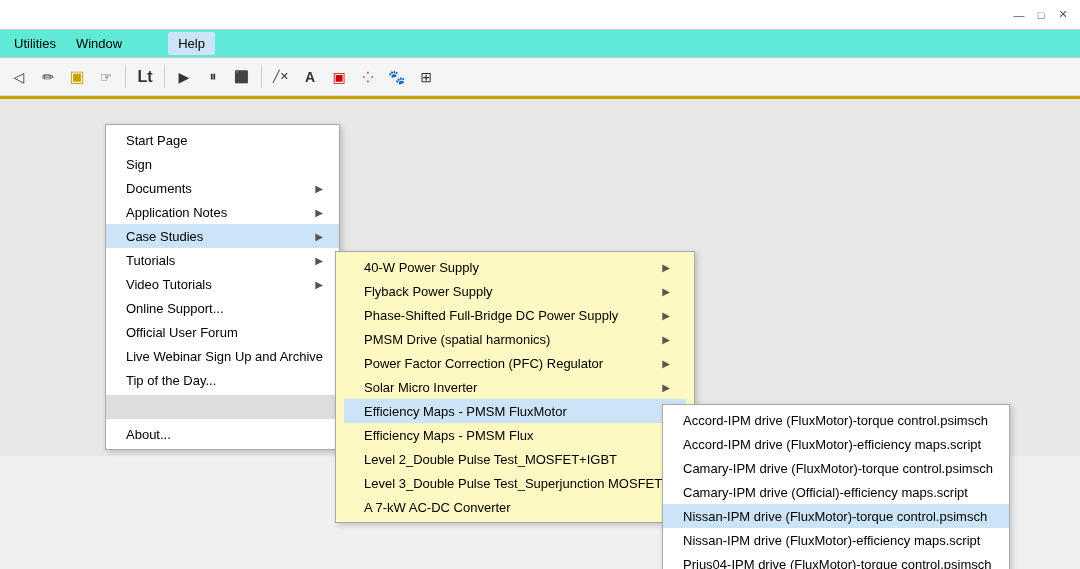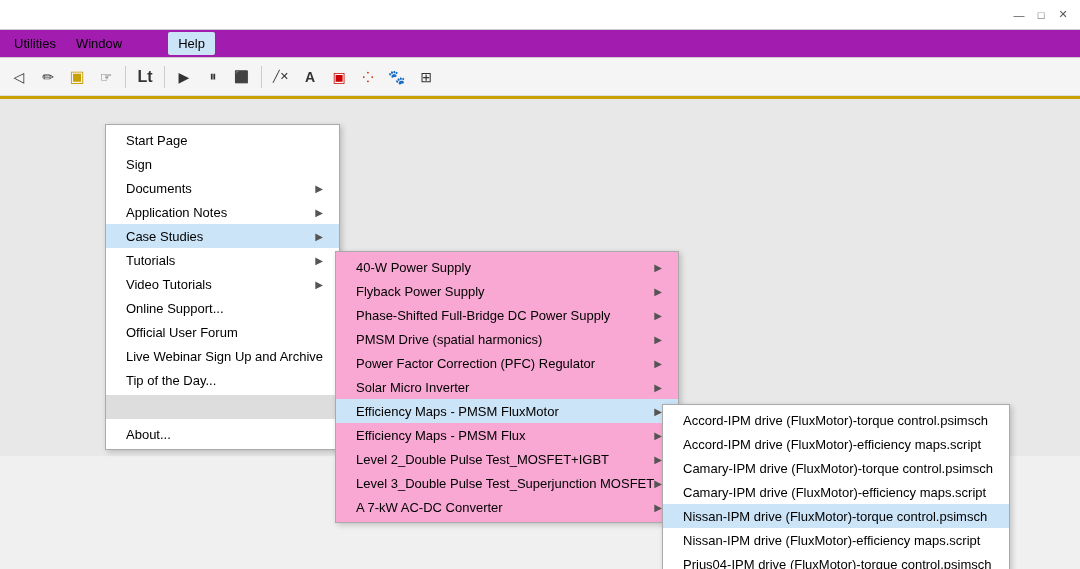--- a/index.html
+++ b/index.html
@@ -31,21 +31,21 @@
       justify-content: center;
       font-size: 11px;
       margin-left: 4px;
       cursor: pointer;
       color: #555;
     }
 
     
     .menu-bar {
       height: 28px;
-      background: #a21caf;
+      background: #5eead4;
       border-bottom: 1px solid #ccc;
       display: flex;
       align-items: center;
       padding: 0 4px;
     }
     .menu-item {
       padding: 4px 10px;
       cursor: pointer;
       font-size: 13px;
       color: #000;
@@ -116,25 +116,25 @@
       box-shadow: 2px 2px 6px rgba(0,0,0,0.2);
       min-width: 230px;
       padding: 3px 0;
       z-index: 100;
     }
 
     .menu-level2 {
       position: absolute;
       top: 127px;
       left: 335px;
-      background: #f9a8d4;
+      background: #fef9c3;
       border: 1px solid #aaa;
       box-shadow: 2px 2px 6px rgba(0,0,0,0.2);
       min-width: 330px;
-      padding: 3px 0;
+      padding: 3px 8px;
       z-index: 101;
     }
 
     .menu-level3 {
       position: absolute;
       top: 280px;
       left: 662px;
       background: #fff;
       border: 1px solid #aaa;
       box-shadow: 2px 2px 6px rgba(0,0,0,0.2);
@@ -306,21 +306,21 @@
       <div class="menu-row">
         <span>Accord-IPM drive (FluxMotor)-torque control.psimsch</span>
       </div>
       <div class="menu-row">
         <span>Accord-IPM drive (FluxMotor)-efficiency maps.script</span>
       </div>
       <div class="menu-row">
         <span>Camary-IPM drive (FluxMotor)-torque control.psimsch</span>
       </div>
       <div class="menu-row">
-        <span>Camary-IPM drive (FluxMotor)-efficiency maps.script</span>
+        <span>Camary-IPM drive (Official)-efficiency maps.script</span>
       </div>
       <div class="menu-row highlighted">
         <span>Nissan-IPM drive (FluxMotor)-torque control.psimsch</span>
       </div>
       <div class="menu-row">
         <span>Nissan-IPM drive (FluxMotor)-efficiency maps.script</span>
       </div>
       <div class="menu-row">
         <span>Prius04-IPM drive (FluxMotor)-torque control.psimsch</span>
       </div>

